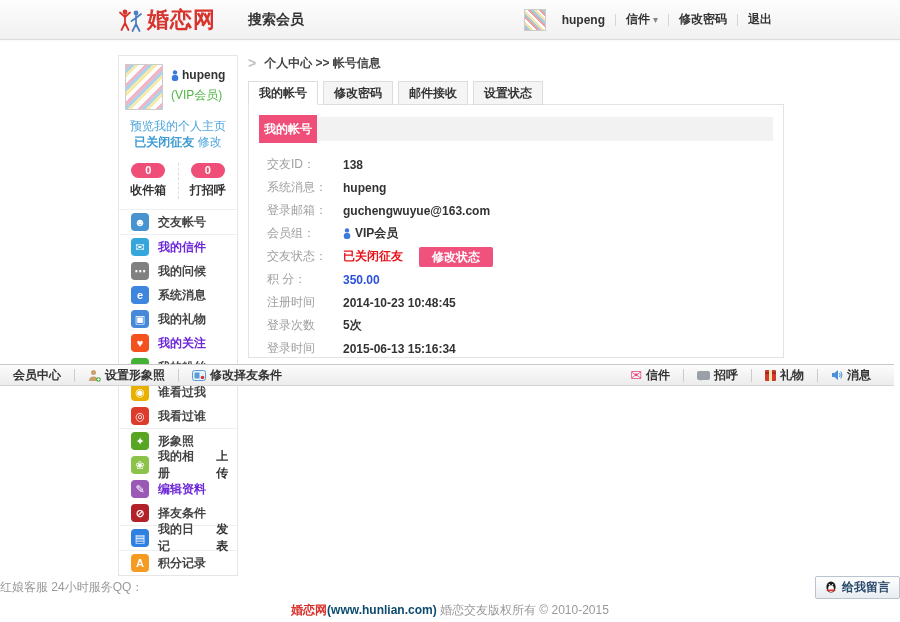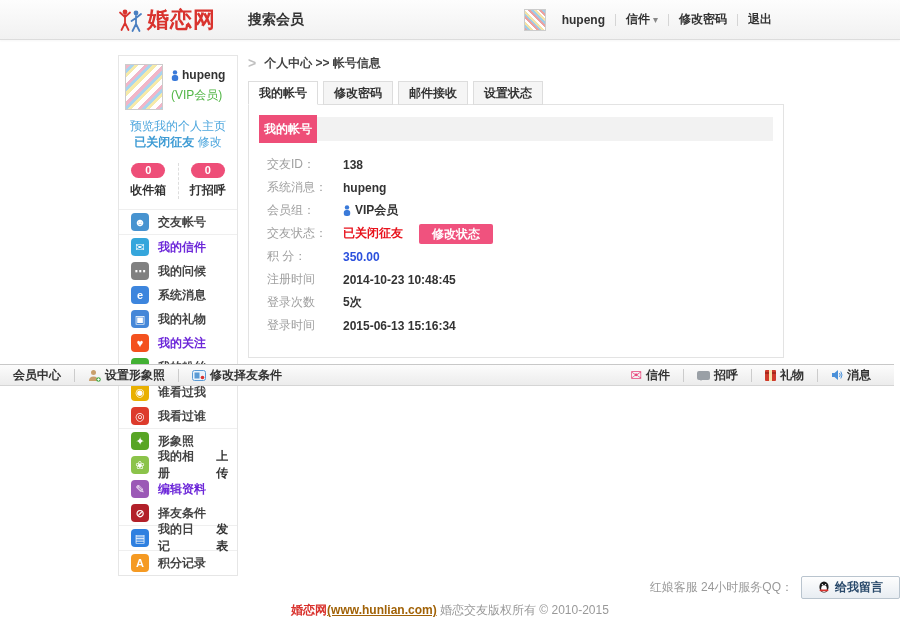--- a/index.html
+++ b/index.html
@@ -85,27 +85,27 @@
   .mail-glyph{color:#e8467c;font-size:14px;line-height:12px;}
   .bubble-icon{width:13px;height:9px;background:#9aa0a6;border-radius:2px;position:relative;display:inline-block;}
   .bubble-icon::after{content:"";position:absolute;left:2px;bottom:-4px;border:3px solid transparent;
            border-top-color:#9aa0a6;border-left-width:2px;border-right-width:2px;}
   .gift-icon{width:11px;height:11px;background:#cf3a2b;border-radius:1px;position:relative;display:inline-block;}
   .gift-icon::after{content:"";position:absolute;left:4px;top:0;width:3px;height:11px;background:#f7e6b0;}
   .gift-icon::before{content:"";position:absolute;left:0;top:2px;width:11px;height:2px;background:#a52a1d;}
 
   
   .footer{position:absolute;left:0;top:576px;width:900px;text-align:center;color:#999;}
-  .footer-line1{display:flex;justify-content:flex-end;align-items:center;gap:8px;height:22px;}
+  .footer-line1{display:flex;justify-content:space-between;align-items:center;gap:8px;height:22px;}
   .qq-btn{display:inline-flex;align-items:center;gap:5px;border:1px solid #b9c4ce;
-          background:linear-gradient(#fefefe,#e8edf2);padding:2px 16px;border-radius:2px;
+          background:linear-gradient(#fefefe,#e8edf2);padding:2px 9px;border-radius:2px;
           color:#2a4a6b;font-weight:bold;cursor:pointer;font-size:12px;}
   .footer-line2{margin-top:4px;}
   .site-name{color:#d9332e;font-weight:bold;}
-  .site-url{color:#a16207;font-weight:bold;text-decoration:underline;cursor:pointer;}
+  .site-url{color:#0c4a6e;font-weight:bold;cursor:pointer;}
 </style>
 </head>
 <body>
 
 <div class="page">
 
   <div class="header">
     <div class="logo">
       <svg width="26" height="26" viewBox="0 0 26 26">
         <g stroke="#d9332e" stroke-width="1.8" fill="none" stroke-linecap="round">
@@ -248,20 +248,24 @@
         <div class="section-label">我的帐号</div>
       </div>
       <div class="fields">
         <div class="frow">
           <span class="flbl">交友ID：</span>
           <span class="fval">138</span>
         </div>
         <div class="frow">
           <span class="flbl">系统消息：</span>
           <span class="fval">hupeng</span>
+        </div>
+        <div class="frow">
+          <span class="flbl">登录邮箱：</span>
+          <span class="fval">guchengwuyue@163.com</span>
         </div>
         <div class="frow">
           <span class="flbl">会员组：</span>
           <span class="fval">
             <svg width="8" height="11" viewBox="0 0 8 11">
               <circle cx="4" cy="2.4" r="2.2" fill="#3a7ad9"></circle>
                 <rect x="0.8" y="5" width="6.4" height="6" rx="2.5" fill="#3a7ad9"></rect>
             </svg>
             <span>VIP会员</span>
           </span>

